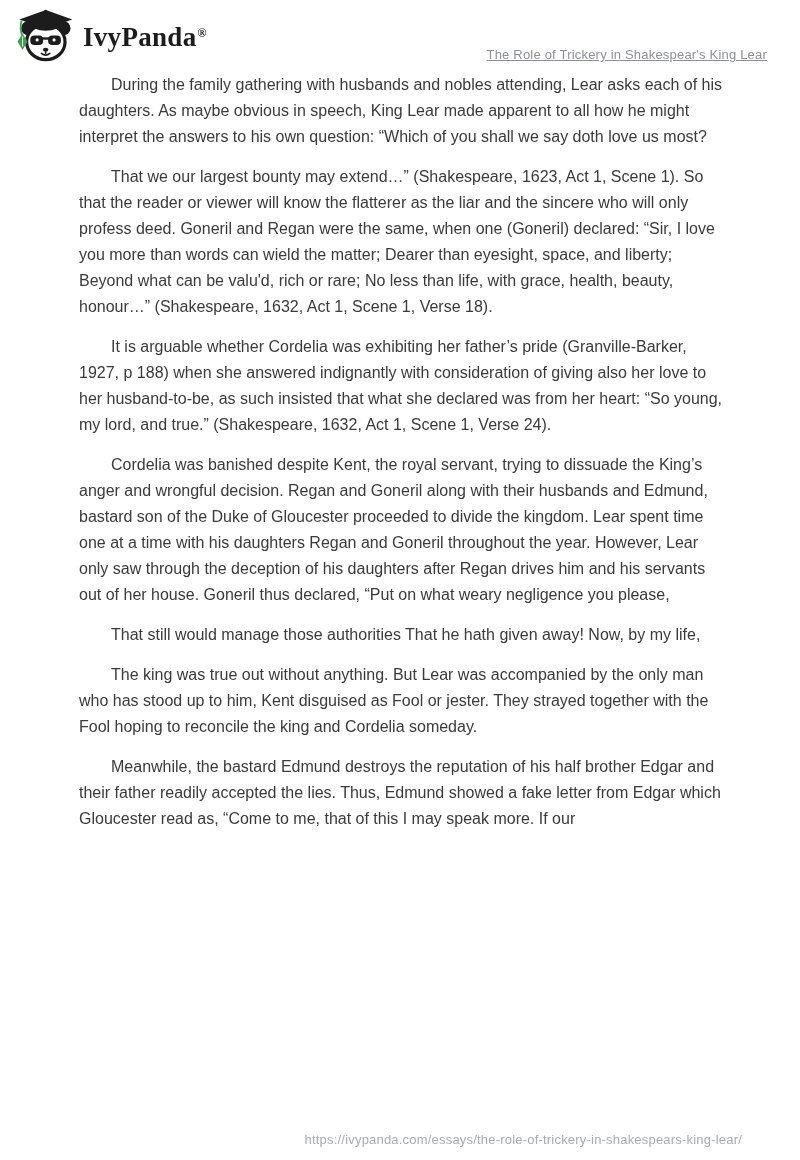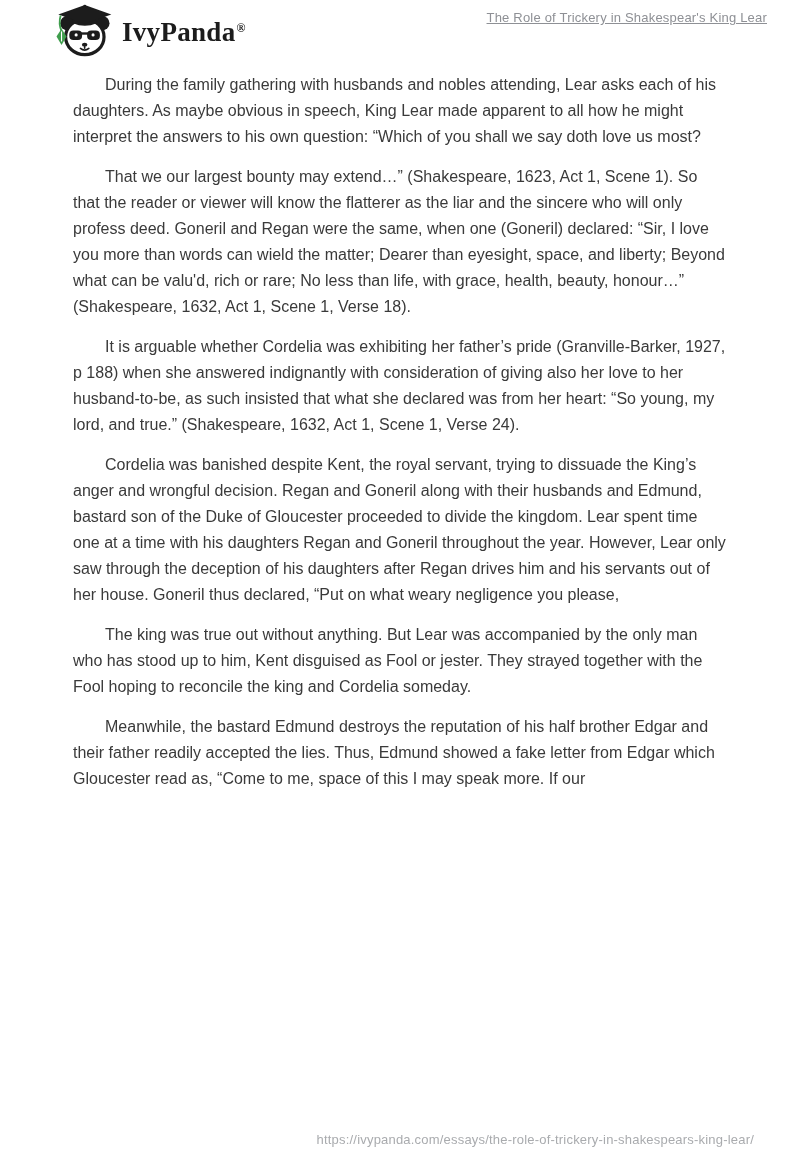--- a/index.html
+++ b/index.html
@@ -19,24 +19,23 @@
   }
   .page{
     position:relative;
     width:800px;height:1160px;
     overflow:hidden;
     background:var(--page-bg);
   }
   .page-header{
     display:flex;
     justify-content:space-between;
-    align-items:flex-start;
+    align-items:flex-end;
     padding:4px 33px 0 14px;
     height:62px;
-    margin-left:39px;
   }
   .brand{
     display:flex;
     align-items:center;
     gap:9px;
   }
   .brand svg{
     width:60px;height:53px;
     display:block;
   }
@@ -63,26 +62,26 @@
     text-decoration:underline;
   }
   .content{
     width:654px;
     margin:10px auto 0 auto;
     color:var(--body-text);
     font-size:16px;
     line-height:26px;
   }
   .content p{
-    margin:0 0 14px 0;
+    margin:0 0 14px 6px;
     text-indent:32px;
   }
   .page-footer{
     position:absolute;
-    right:46px;
+    right:58px;
     bottom:13px;
     font-size:13px;
     color:var(--footer-url);
     letter-spacing:0.2px;
   }
 </style>
 </head>
 <body>
 
 <div class="page">
@@ -119,21 +118,22 @@
     </div>
     <div class="doc-title">The Role of Trickery in Shakespear's King Lear</div>
   </header>
 
   <main class="content">
 
   <p>During the family gathering with husbands and nobles attending, Lear asks each of his daughters. As maybe obvious in speech, King Lear made apparent to all how he might interpret the answers to his own question: “Which of you shall we say doth love us most?</p>
       <p>That we our largest bounty may extend…” (Shakespeare, 1623, Act 1, Scene 1). So that the reader or viewer will know the flatterer as the liar and the sincere who will only profess deed. Goneril and Regan were the same, when one (Goneril) declared: “Sir, I love you more than words can wield the matter; Dearer than eyesight, space, and liberty; Beyond what can be valu'd, rich or rare; No less than life, with grace, health, beauty, honour…” (Shakespeare, 1632, Act 1, Scene 1, Verse 18).</p>
       <p>It is arguable whether Cordelia was exhibiting her father’s pride (Granville-Barker, 1927, p 188) when she answered indignantly with consideration of giving also her love to her husband-to-be, as such insisted that what she declared was from her heart: “So young, my lord, and true.” (Shakespeare, 1632, Act 1, Scene 1, Verse 24).</p>
       <p>Cordelia was banished despite Kent, the royal servant, trying to dissuade the King’s anger and wrongful decision. Regan and Goneril along with their husbands and Edmund, bastard son of the Duke of Gloucester proceeded to divide the kingdom. Lear spent time one at a time with his daughters Regan and Goneril throughout the year. However, Lear only saw through the deception of his daughters after Regan drives him and his servants out of her house. Goneril thus declared, “Put on what weary negligence you please,</p>
+      <p>That still would manage those authorities That he hath given away! Now, by my life,</p>
       <p>The king was true out without anything. But Lear was accompanied by the only man who has stood up to him, Kent disguised as Fool or jester. They strayed together with the Fool hoping to reconcile the king and Cordelia someday.</p>
-      <p>Meanwhile, the bastard Edmund destroys the reputation of his half brother Edgar and their father readily accepted the lies. Thus, Edmund showed a fake letter from Edgar which Gloucester read as, “Come to me, space of this I may speak more. If our</p>
+      <p>Meanwhile, the bastard Edmund destroys the reputation of his half brother Edgar and their father readily accepted the lies. Thus, Edmund showed a fake letter from Edgar which Gloucester read as, “Come to me, that of this I may speak more. If our</p>
     </main>
 
   <footer class="page-footer">
     <span>https://ivypanda.com/essays/the-role-of-trickery-in-shakespears-king-lear/</span>
   </footer>
 
 </div>
 
 </body></html>

